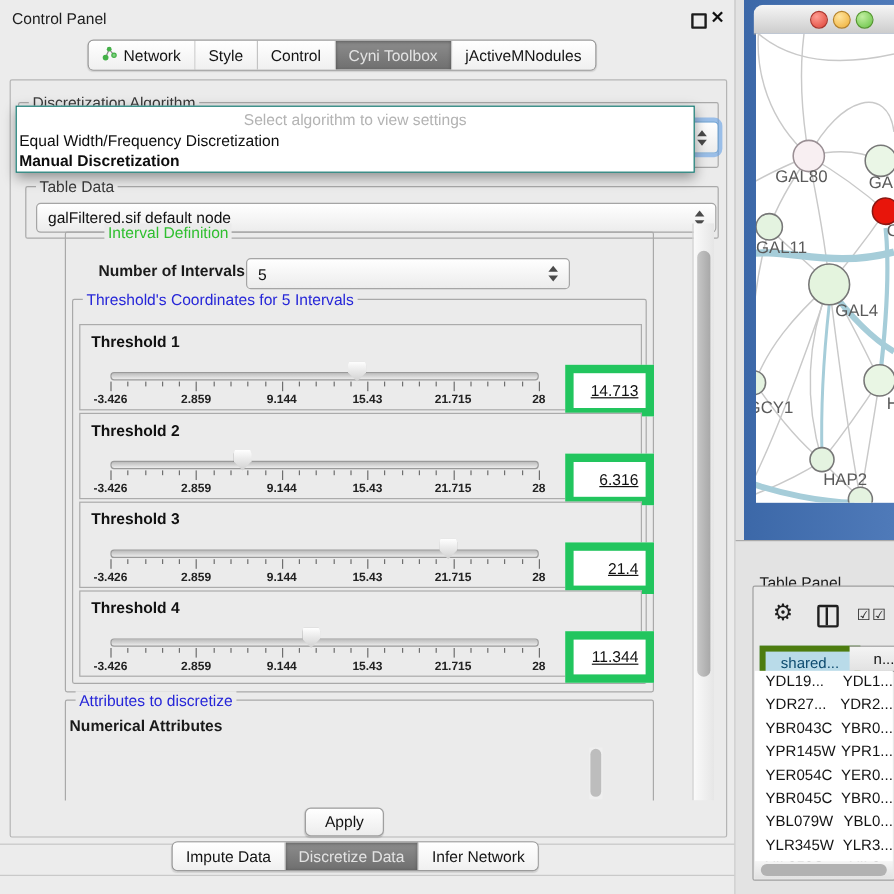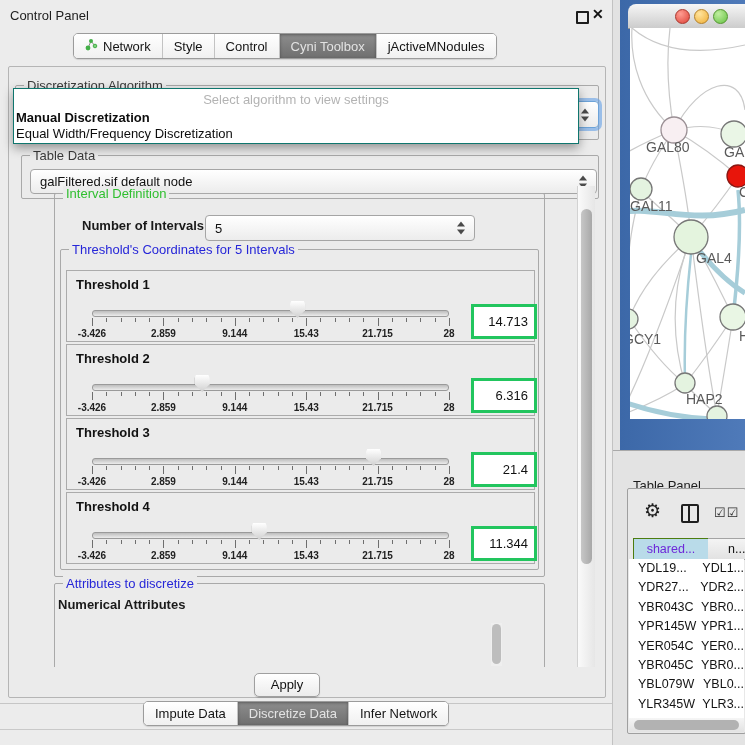--- a/index.html
+++ b/index.html
@@ -17,21 +17,21 @@
   .seg-item:last-child{border-right:none;}
   .seg-item.selected{background:linear-gradient(#8d8d8d,#6f6f6f);color:#e3e3e3;box-shadow:inset 0 1px 3px rgba(0,0,0,0.35);}
   .seg.top-tabs{left:73px;top:33px;height:24px;justify-content:space-between;}
   .seg.bottom-tabs{left:143px;top:701px;height:23px;}
   .cp-line2{position:absolute;left:0;top:703px;width:612px;height:1px;background:#c6c6c6;}
   .cp-line3{position:absolute;left:0;top:729px;width:612px;height:1px;background:#c9c9c9;}
   
   .content-box{position:absolute;left:8px;top:66px;width:596px;height:630px;border:1px solid #b5b5b5;border-radius:2px;background:#ebebeb;}
   .group{position:absolute;border:1px solid #a9a9a9;border-radius:2px;}
   .group-title{position:absolute;top:-8px;left:8px;background:#ebebeb;padding:0 3px;font-size:13px;color:#3a3a3a;white-space:nowrap;}
-  .group-title.green{color:#2fbf2f;}
+  .group-title.green{color:#2fbf2f;margin-left:24px;}
   .group-title.blue{color:#2626d8;}
   .combo{position:absolute;background:linear-gradient(#ffffff,#ececec);border:1px solid #a5a5a5;border-radius:4px;
          font-size:13px;color:#111;padding-left:9px;display:flex;align-items:center;}
   .combo.focused{border-color:#6da3d8;box-shadow:0 0 0 3px rgba(100,160,230,0.6);}
   .spin{position:absolute;right:8px;top:50%;transform:translateY(-50%);width:9px;height:13px;}
   .spin:before,.spin:after{content:"";position:absolute;left:0;border-left:4.5px solid transparent;border-right:4.5px solid transparent;}
   .spin:before{top:0;border-bottom:5px solid #4a4a4a;}
   .spin:after{bottom:0;border-top:5px solid #4a4a4a;}
   
   .scroll-area{position:absolute;left:6px;top:119px;width:584px;height:481px;overflow:hidden;}
@@ -43,22 +43,22 @@
   .slider-zone{position:absolute;left:25px;top:0;width:357px;height:70px;}
   .track{position:absolute;left:0;right:0;top:39px;height:5px;border:1px solid #9a9a9a;border-radius:3px;background:linear-gradient(#bdbdbd,#ececec);}
   .sl-thumb{position:absolute;top:30px;width:15px;height:17px;background:linear-gradient(#ffffff,#d0d0d0);
             clip-path:polygon(8% 0,92% 0,100% 18%,100% 55%,50% 100%,0 55%,0 18%);
             filter:drop-shadow(0 0 1px rgba(70,70,70,0.95));}
   .ticks{position:absolute;left:0;right:0;top:47px;height:9px;}
   .tick{position:absolute;top:0;width:1px;height:4px;background:#6e6e6e;}
   .tick.major{height:8px;}
   .scale-row{position:absolute;left:0;right:0;top:57px;height:12px;}
   .scale-label{position:absolute;transform:translateX(-50%);font-size:10px;font-weight:bold;color:#222;white-space:nowrap;}
-  .value-box{position:absolute;left:404px;top:33px;width:54px;height:29px;background:#fff;border:3px solid #22c55e;
-             font-size:13px;text-align:right;line-height:29px;padding-right:6px;color:#111;}
+  .value-box{position:absolute;left:404px;top:33px;width:54px;height:29px;background:#fff;border:7px solid #22c55e;
+             font-size:13px;text-align:right;line-height:29px;padding-right:6px;color:#111;text-decoration:underline;}
   
   .attr-list{position:absolute;left:7px;top:38px;width:440px;height:46px;background:#fff;border:1px solid #b8b8b8;overflow:hidden;}
   .attr-item{font-size:13px;color:#111;line-height:15px;padding-left:10px;white-space:nowrap;}
   .attr-scroll{position:absolute;right:1px;top:1px;width:11px;height:43px;background:#efefef;}
   .attr-scroll .thumb-bar{position:absolute;left:1px;top:1px;width:9px;height:40px;border-radius:5px;background:#bdbdbd;}
   .apply-btn{position:absolute;left:245px;top:606px;width:64px;height:22px;border:1px solid #9f9f9f;border-radius:5px;
              background:linear-gradient(#ffffff,#ececec);font-size:13px;color:#111;text-align:center;line-height:22px;box-shadow:0 1px 1px rgba(0,0,0,0.15);}
   
   .popup{position:absolute;left:13px;top:88px;width:564px;height:54px;background:#fff;border:1px solid #0f766e;
          box-shadow:0 4px 10px rgba(0,0,0,0.38);z-index:60;}
@@ -77,22 +77,22 @@
   
   .tp-region{position:absolute;left:613px;top:450px;width:132px;height:295px;background:#e3e3e3;border-top:1px solid #a9a9a9;}
   .tp-title{position:absolute;left:20px;top:11px;font-size:13px;color:#1c1c1c;margin-top:16px;}
   .tp-box{position:absolute;left:14px;top:37px;width:117px;height:244px;border:1px solid #9f9f9f;background:#e8e8e8;border-radius:2px;}
   .tp-toolbar{position:absolute;left:0;top:0;width:100%;height:48px;}
   .gear{position:absolute;left:16px;top:10px;font-size:19px;color:#1f1f1f;}
   .cols-icon{position:absolute;left:53px;top:15px;width:14px;height:15px;border:2px solid #1f1f1f;border-radius:2px;}
   .cols-icon:before{content:"";position:absolute;left:5px;top:0;width:2px;height:15px;background:#1f1f1f;}
   .checks{position:absolute;left:86px;top:16px;font-size:13px;color:#2a2a2a;letter-spacing:1px;}
   .tp-header{position:absolute;left:0;top:49px;width:100%;height:21px;}
-  .hcell0{position:absolute;left:5px;top:0;width:74px;height:20px;background:#b9dbe9;border:1px solid #4d7c0f;
-          font-size:12.5px;text-align:center;line-height:20px;color:#6d28d9;}
+  .hcell0{position:absolute;left:5px;top:0;width:74px;height:20px;background:#b9dbe9;border:5px solid #4d7c0f;
+          font-size:12.5px;text-align:center;line-height:20px;color:#0c4a6e;}
   .hcell1{position:absolute;left:80px;top:0;width:37px;height:20px;background:linear-gradient(#f4f4f4,#e2e2e2);
           border-top:1px solid #a4a4a4;border-bottom:1px solid #a4a4a4;font-size:12.5px;line-height:20px;padding-left:20px;color:#111;}
   .tp-body{position:absolute;left:1px;top:70px;width:115px;height:159px;background:#fff;overflow:hidden;}
   .tp-row{height:19.4px;display:flex;}
   .tp-cell{font-size:12.5px;line-height:19.4px;color:#141414;white-space:nowrap;}
   .tp-cell.c0{width:74px;padding-left:9px;}
   .tp-cell.c1{padding-left:1px;}
   .hscroll{position:absolute;left:1px;top:229px;width:115px;height:14px;background:linear-gradient(#f5f5f5,#e2e2e2);}
   .hscroll .thumb-bar{position:absolute;left:5px;top:2px;width:105px;height:10px;border-radius:5px;background:#b2b2b2;}
   svg text{font-family:"Liberation Sans",sans-serif;}
@@ -371,22 +371,22 @@
         <span>Discretize Data</span>
       </div>
     <div class="seg-item">
         <span>Infer Network</span>
       </div>
   </div>
 </div>
 
 <div class="popup">
   <div class="popup-hint">Select algorithm to view settings</div>
+  <div class="popup-opt">Equal Width/Frequency Discretization</div>
   <div class="popup-opt bold">Manual Discretization</div>
-  <div class="popup-opt">Equal Width/Frequency Discretization</div>
 </div>
 
 <div class="net-frame">
   <div class="net-titlebar">
     <div class="light red" style="left:47px;"></div>
     <div class="light yellow" style="left:66px;"></div>
     <div class="light green" style="left:85px;"></div>
   </div>
   <div class="net-canvas">
     <svg width="115" height="391" viewBox="630 28 115 391">

